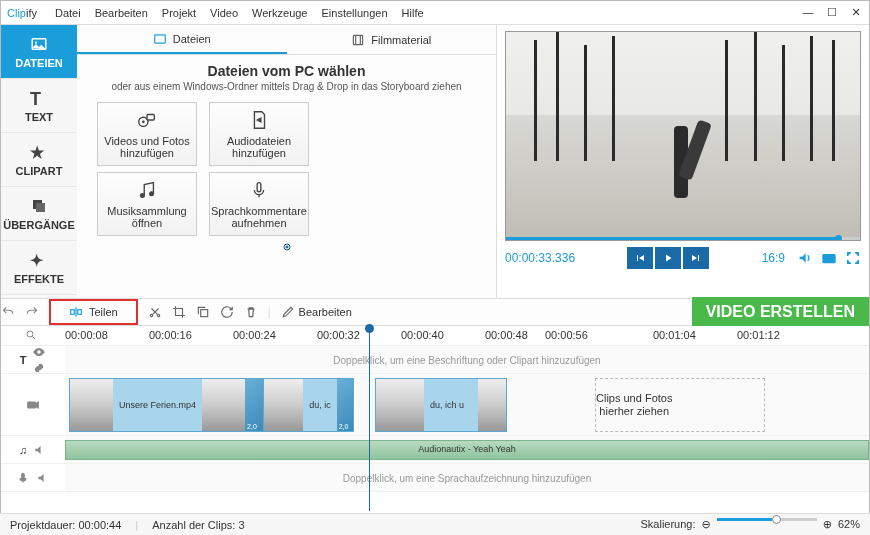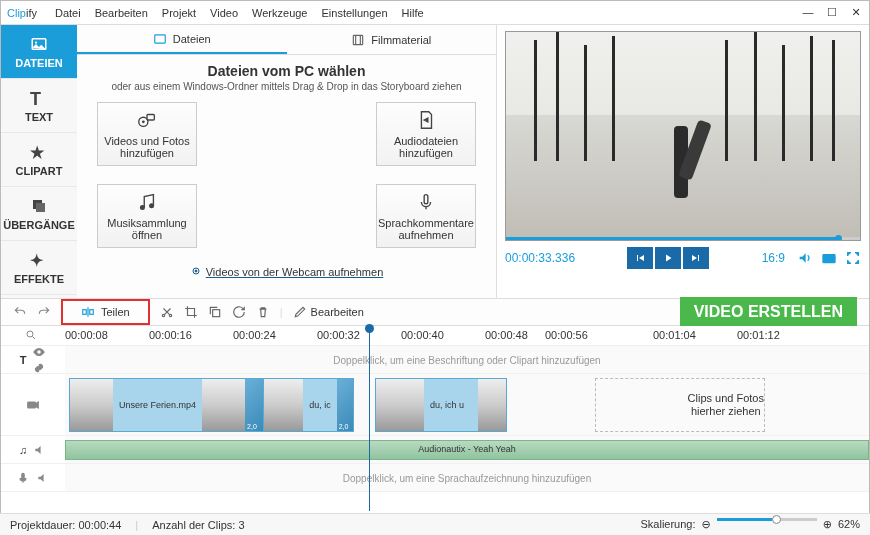--- a/index.html
+++ b/index.html
@@ -16,62 +16,62 @@
 .sbitem{height:54px;display:flex;flex-direction:column;align-items:center;justify-content:center;gap:4px;cursor:pointer;color:#444;font-size:9px;font-weight:600;border-bottom:1px solid #e8e8e8}
 .sbitem.active{background:#1a9dd9;color:#fff}
 .sbitem svg,.sbitem .ic{width:18px;height:18px}
 .filepanel{width:420px;background:#fdfdfd;border-right:1px solid #ddd;position:relative}
 .tabs{height:30px;display:flex;border-bottom:1px solid #ddd}
 .tab{flex:1;display:flex;align-items:center;justify-content:center;gap:6px;cursor:pointer;color:#666}
 .tab.active{color:#1a9dd9;border-bottom:2px solid #1a9dd9}
 .filecontent{padding:8px 20px;text-align:center}
 .filecontent h2{font-size:14px;font-weight:600;margin-bottom:2px}
 .filecontent p{font-size:10px;color:#555;margin-bottom:10px}
-.btns{display:flex;gap:12px;justify-content:space-between;margin-bottom:18px}
+.btns{display:flex;gap:12px;justify-content:flex-start;margin-bottom:6px}
 .filebtn{width:100px;height:64px;border:1px solid #ccc;background:linear-gradient(#fdfdfd,#f2f2f2);display:flex;flex-direction:column;align-items:center;justify-content:center;gap:4px;cursor:pointer;font-size:9px;text-align:center;line-height:1.1}
 .filebtn svg{width:22px;height:22px}
 .webcam{display:flex;align-items:center;justify-content:center;gap:4px;color:#1a5d8d;text-decoration:underline;font-size:10px;cursor:pointer}
 .preview{flex:1;background:#fff;padding:6px 8px}
 .vid{width:100%;height:210px;background:linear-gradient(180deg,#f0f0ee 0%,#e8e8e4 40%,#d8d8d4 40%,#c0bdb5 100%);border:1px solid #999;position:relative;overflow:hidden}
 .tree{position:absolute;bottom:38%;width:3px;background:#2a2a2a}
 .couple{position:absolute;left:44%;bottom:20%;width:60px;height:95px}
 .p1{position:absolute;left:12px;bottom:0;width:14px;height:72px;background:#2b2b2b;border-radius:4px}
 .p2{position:absolute;left:26px;bottom:18px;width:14px;height:60px;background:#3a3a3a;border-radius:4px;transform:rotate(20deg)}
 .playbar{position:absolute;left:0;right:0;bottom:0;height:3px;background:#ccc}
 .playbar .prog{width:94%;height:100%;background:#1a9dd9}
 .playdot{position:absolute;right:5%;bottom:-2px;width:7px;height:7px;border-radius:50%;background:#1a9dd9}
 .controls{display:flex;align-items:center;margin-top:6px;gap:6px}
 .timecode{color:#1a9dd9;font-size:12px;font-weight:500}
 .playbtns{display:flex;gap:2px;margin-left:auto;margin-right:auto}
 .pb{width:26px;height:22px;background:#1a6aa8;display:flex;align-items:center;justify-content:center;cursor:pointer}
 .pb svg{fill:#fff;width:12px;height:12px}
 .ratio{color:#1a9dd9;font-size:12px}
 .picons{display:flex;gap:8px;margin-left:6px}
 .picons svg{width:16px;height:16px;fill:#1a9dd9;cursor:pointer}
-.toolbar{height:28px;border-top:1px solid #ddd;border-bottom:1px solid #ddd;display:flex;align-items:center;padding:0 12px;gap:10px;background:#fdfdfd}
+.toolbar{height:28px;border-top:1px solid #ddd;border-bottom:1px solid #ddd;display:flex;align-items:center;padding:0 0;gap:10px;background:#fdfdfd}
 .toolbar .tbtn{cursor:pointer;color:#666;display:flex;align-items:center;gap:4px}
 .teilen{border:2px solid #e03030;padding:4px 18px;color:#1a9dd9;font-weight:500;display:flex;align-items:center;gap:6px;cursor:pointer;font-size:12px}
 .createbtn{margin-left:auto;background:#4bb84b;color:#fff;padding:6px 14px;font-weight:600;cursor:pointer;font-size:16px}
 .timeline{height:185px;background:#fff;position:relative}
 .ruler{height:20px;display:flex;font-size:9px;color:#888;position:relative;border-bottom:1px solid #eee}
 .ruler .zoom{position:absolute;left:24px;top:3px;cursor:pointer}
 .rtick{position:absolute;top:3px}
 .tracks{display:flex;flex-direction:column}
 .track{display:flex;align-items:center;height:28px;border-bottom:1px solid #f0f0f0}
 .track.tall{height:62px}
 .trlbl{width:64px;display:flex;align-items:center;justify-content:center;gap:6px;color:#888}
 .trlbl svg{width:14px;height:14px;fill:#888}
 .trcontent{flex:1;position:relative;height:100%;background:#fafafa}
 .hint{position:absolute;width:100%;text-align:center;top:50%;transform:translateY(-50%);color:#999;font-size:10px}
 .clip{position:absolute;top:4px;height:54px;background:#a8d5ec;border:1px solid #5ba8d0;display:flex;align-items:center;overflow:hidden}
 .clip .thumb{width:48px;height:100%;background:linear-gradient(180deg,#eee 0%,#ccc 50%,#999 100%)}
 .clip .cliplbl{padding:0 6px;font-size:9px;color:#333;white-space:nowrap}
 .clip .trans{width:20px;height:100%;background:linear-gradient(135deg,#6ab0d8,#3a8ab8);position:relative}
 .clip .trans::after{content:"2,0";position:absolute;bottom:1px;left:2px;font-size:7px;color:#fff}
-.clipph{position:absolute;top:4px;height:54px;border:1px dashed #bbb;display:flex;align-items:center;justify-content:flex-end;color:#999;font-size:10px;text-align:center;line-height:1.2}
+.clipph{position:absolute;top:4px;height:54px;border:1px dashed #bbb;display:flex;align-items:center;justify-content:flex-start;color:#999;font-size:10px;text-align:center;line-height:1.2}
 .audio{position:absolute;left:0;right:0;top:4px;height:20px;background:linear-gradient(#b8dac0,#8fc49e);border:1px solid #7ab58c}
 .audio .wavelbl{position:absolute;left:50%;top:3px;transform:translateX(-50%);font-size:9px;color:#333}
 .playhead{position:absolute;left:368px;top:0;bottom:0;width:1px;background:#1a6aa8;z-index:5}
 .playhead::before{content:"";position:absolute;top:-2px;left:-4px;width:9px;height:9px;background:#1a6aa8;border-radius:50%}
 .footer{position:absolute;left:0;right:0;bottom:0;height:22px;border-top:1px solid #ddd;background:#f7f7f7;display:flex;align-items:center;padding:0 10px;gap:14px;font-size:10px;color:#555}
 .footer .scl{margin-left:auto;display:flex;gap:6px}
 .slider{width:100px;height:3px;background:#ccc;position:relative}
 .slider .fill{width:55%;height:100%;background:#1a9dd9}
 .slider .knob{position:absolute;left:55%;top:-3px;width:9px;height:9px;background:#fff;border:1px solid #888;border-radius:50%}
 .redbar{position:absolute;left:0;top:62px;height:4px;background:#d04040}
@@ -180,21 +180,20 @@
               <path d="M7 12a5 5 0 0010 0M12 17v3"></path>
             </svg>
           <div><span>Sprachkommentare</span><br><span>aufnehmen</span></div>
         </div>
       </div>
       <div class="webcam">
         <svg width="12" height="12" viewBox="0 0 24 24" fill="none" stroke="#1a5d8d" stroke-width="2">
             <circle cx="12" cy="10" r="6"></circle>
             <circle cx="12" cy="10" r="2" fill="#1a5d8d"></circle>
           </svg>
-        <span>Videos von der Webcam aufnehmen</span>
       </div>
     </div>
   </div>
 
   <div class="preview">
     <div class="vid">
       <div class="tree" style="left:8%;height:58%"></div>
         <div class="tree" style="left:14%;height:62%"></div>
       <div class="tree" style="left:22%;height:56%"></div>
         <div class="tree" style="left:30%;height:60%"></div>

